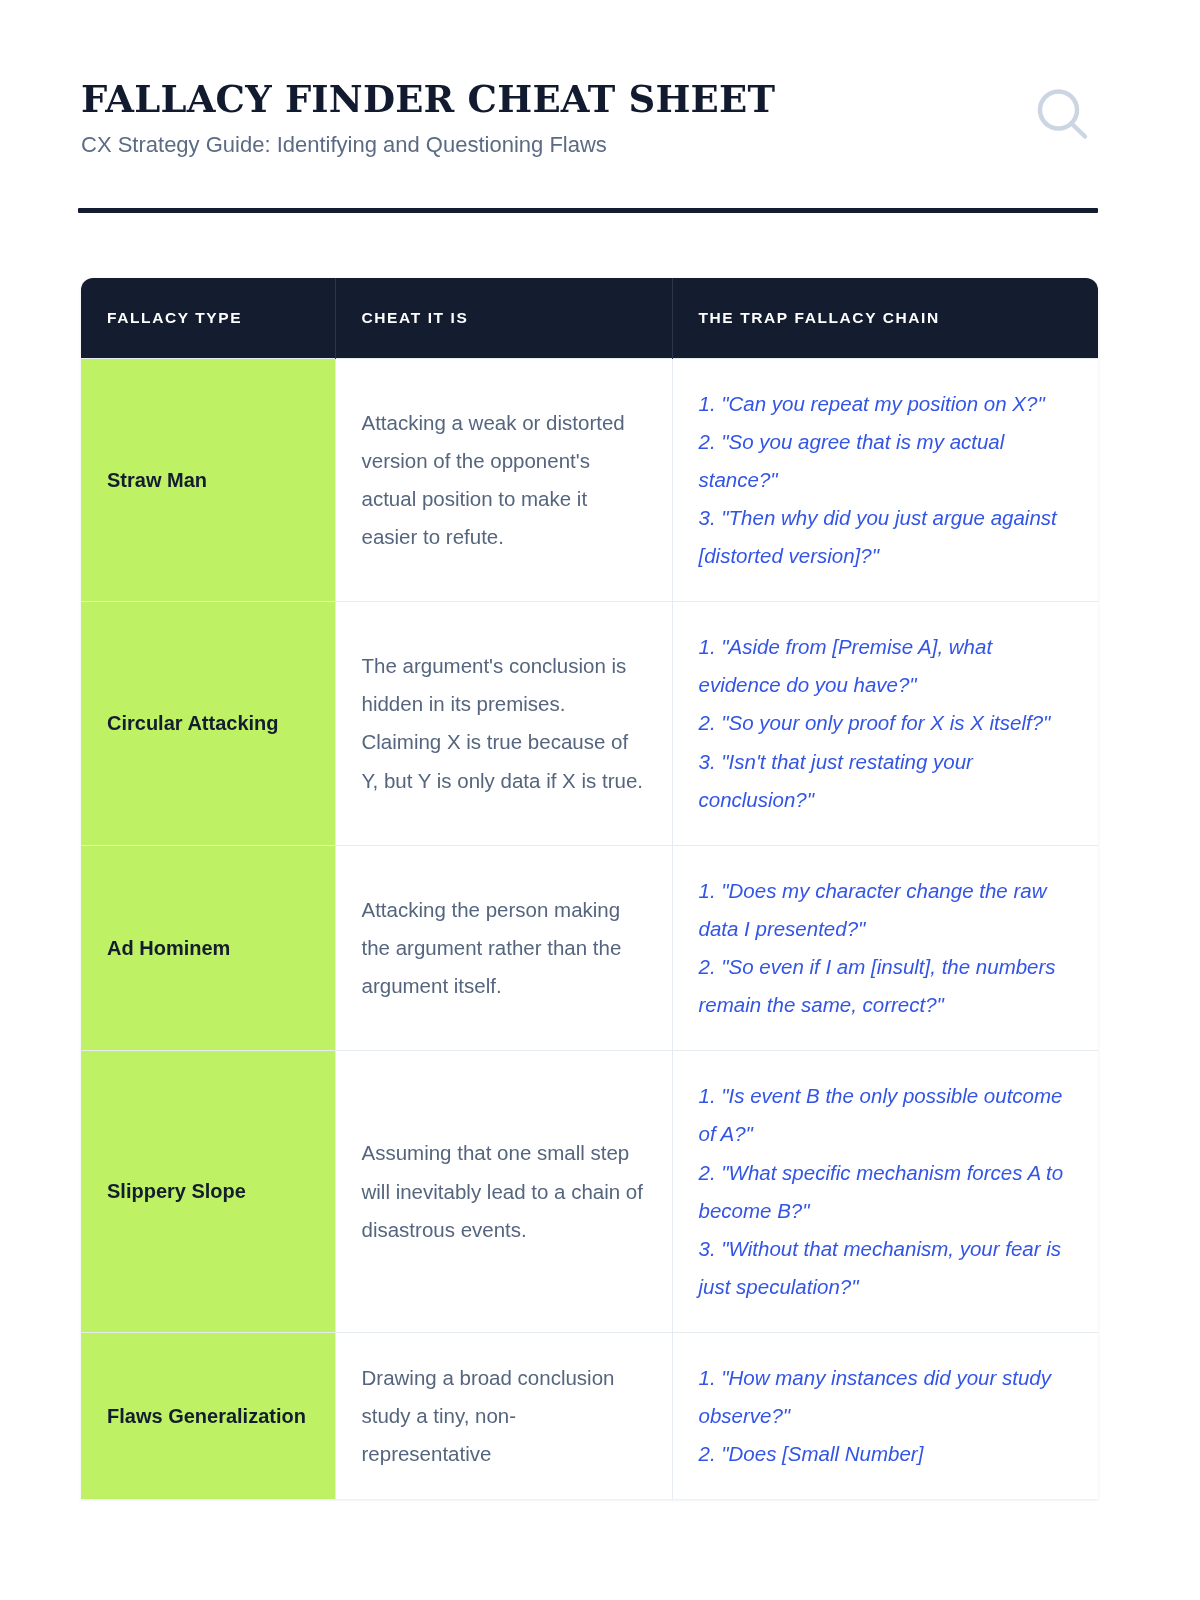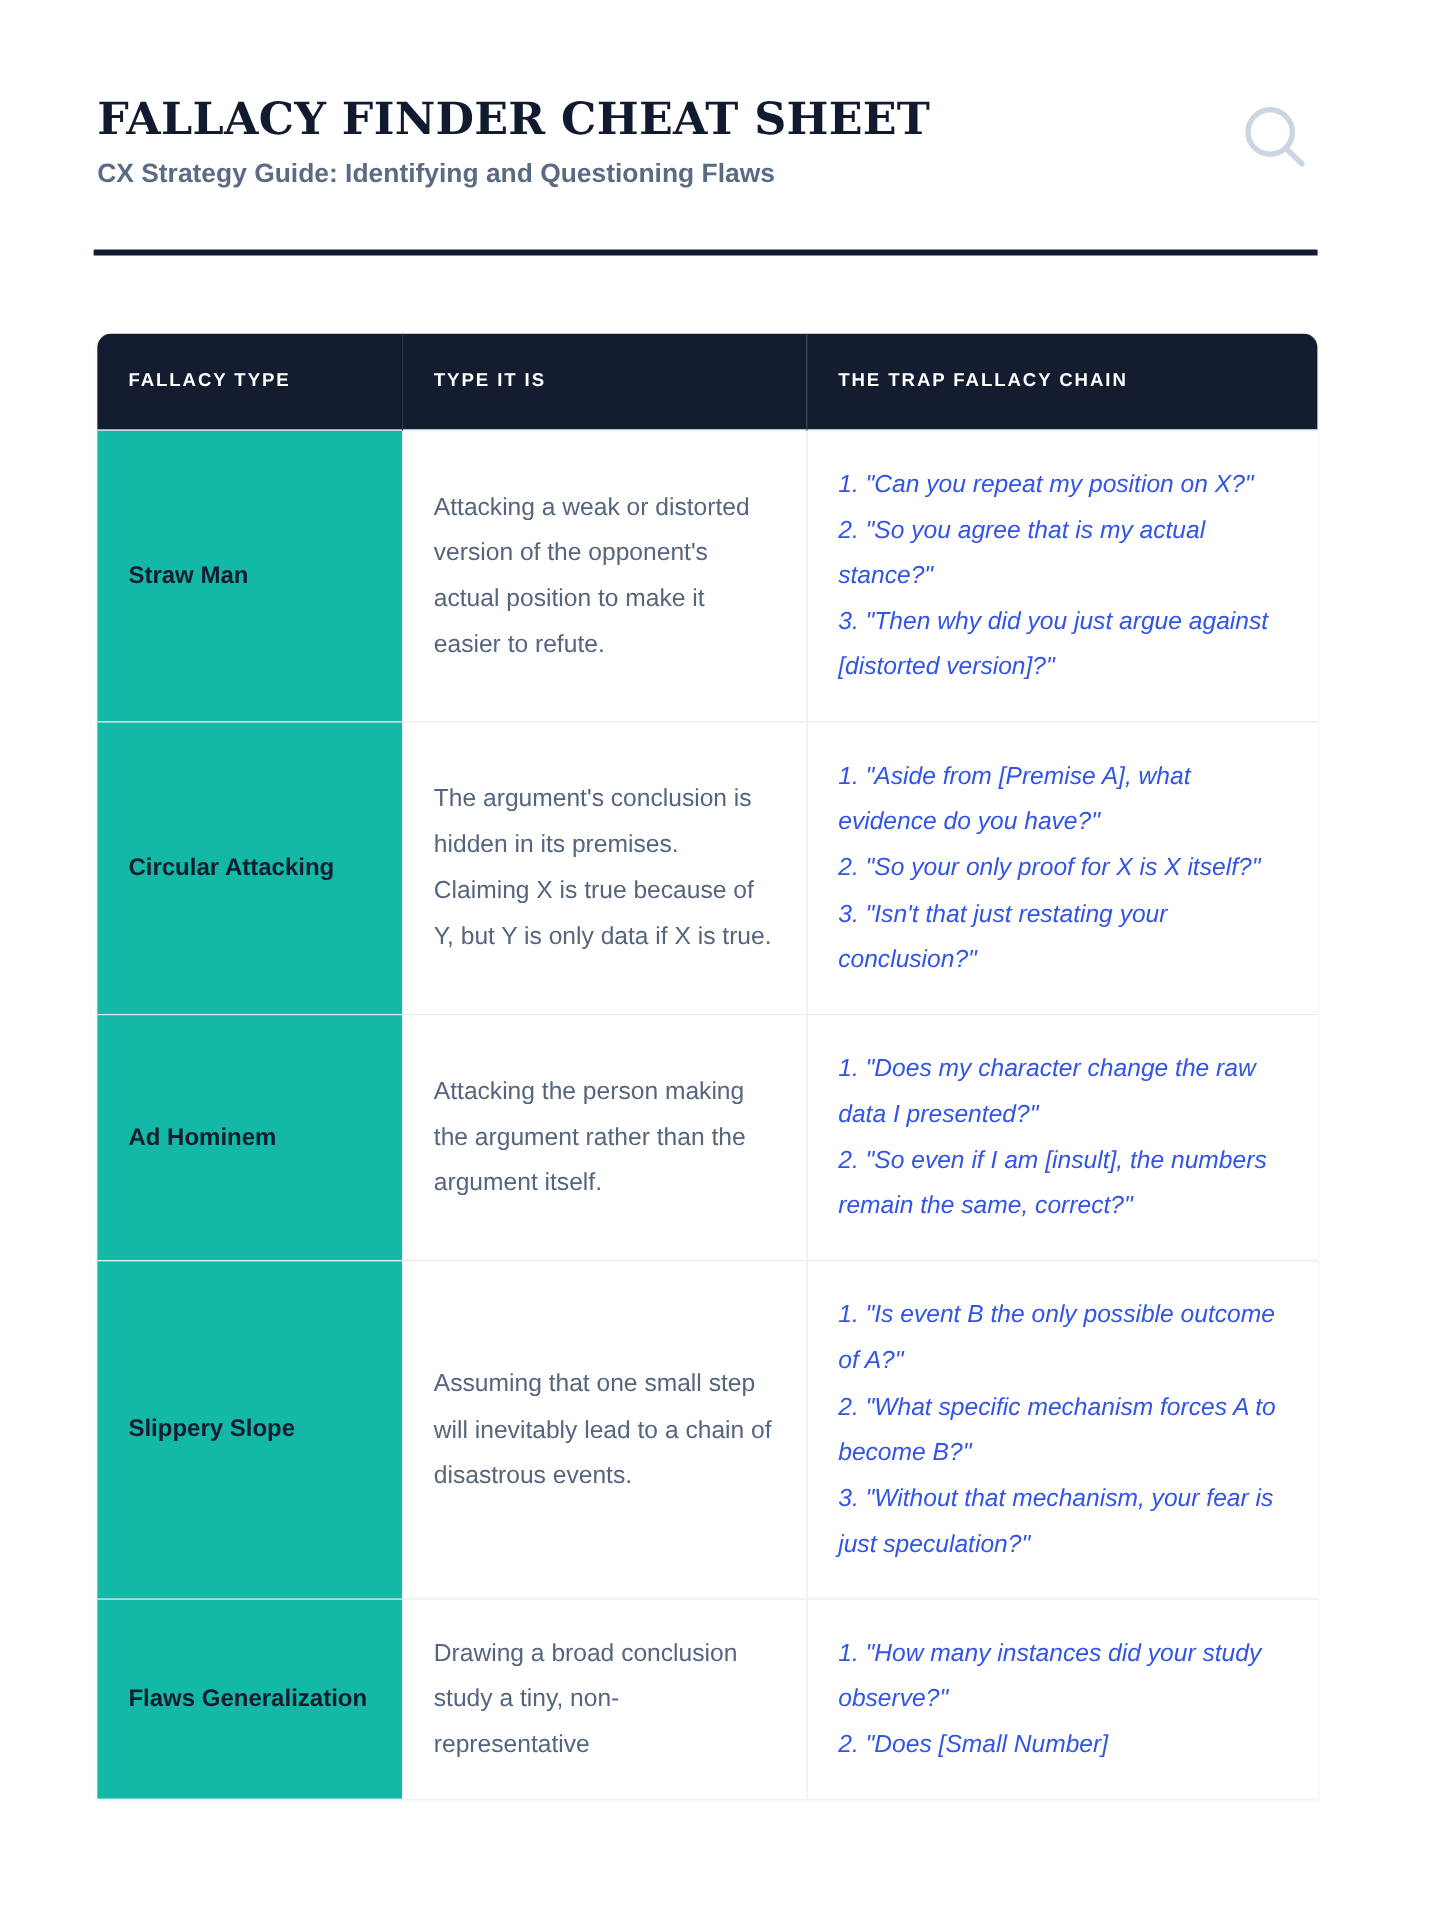--- a/index.html
+++ b/index.html
@@ -41,21 +41,21 @@
     font-weight: 700;
     letter-spacing: 0.2px;
     color: #111a2e;
     line-height: 1.05;
     margin: 0;
     white-space: nowrap;
   }
   .doc-subtitle {
     margin: 12px 0 0 0;
     font-size: 22px;
-    font-weight: 700;
+    font-weight: 400;
     color: #5c6b84;
     line-height: 1.25;
     white-space: nowrap;
   }
 
   .search-icon-wrap {
     margin-top: 6px;
     margin-right: 4px;
     width: 62px;
     height: 62px;
@@ -112,21 +112,21 @@
   tbody td {
     border-top: 1px solid #e6eaf1;
     border-right: 1px solid #e6eaf1;
     padding: 26px 26px;
     vertical-align: middle;
     box-sizing: border-box;
   }
   tbody td:last-child { border-right: none; }
 
   td.type-cell {
-    background: #14b8a6;
+    background: #bef264;
     color: #141c30;
     font-size: 20px;
     font-weight: 700;
     line-height: 1.32;
     padding-left: 26px;
   }
   td.what-cell {
     background: #ffffff;
     color: #55657e;
     font-size: 20.5px;
@@ -166,21 +166,21 @@
   <div class="table-wrap">
     <table class="cheat">
       <colgroup>
           <col class="c1">
           <col class="c2">
           <col class="c3">
         </colgroup>
       <thead>
         <tr>
           <th>FALLACY TYPE</th>
-          <th>TYPE IT IS</th>
+          <th>CHEAT IT IS</th>
           <th>THE TRAP FALLACY CHAIN</th>
         </tr>
       </thead>
       <tbody>
         <tr>
           <td class="type-cell">Straw Man</td>
           <td class="what-cell">Attacking a weak or distorted version of the opponent's actual position to make it easier to refute.</td>
           <td class="trap-cell">
             <span class="trap-line">1. "Can you repeat my position on X?"</span>
             <span class="trap-line">2. "So you agree that is my actual stance?"</span>

